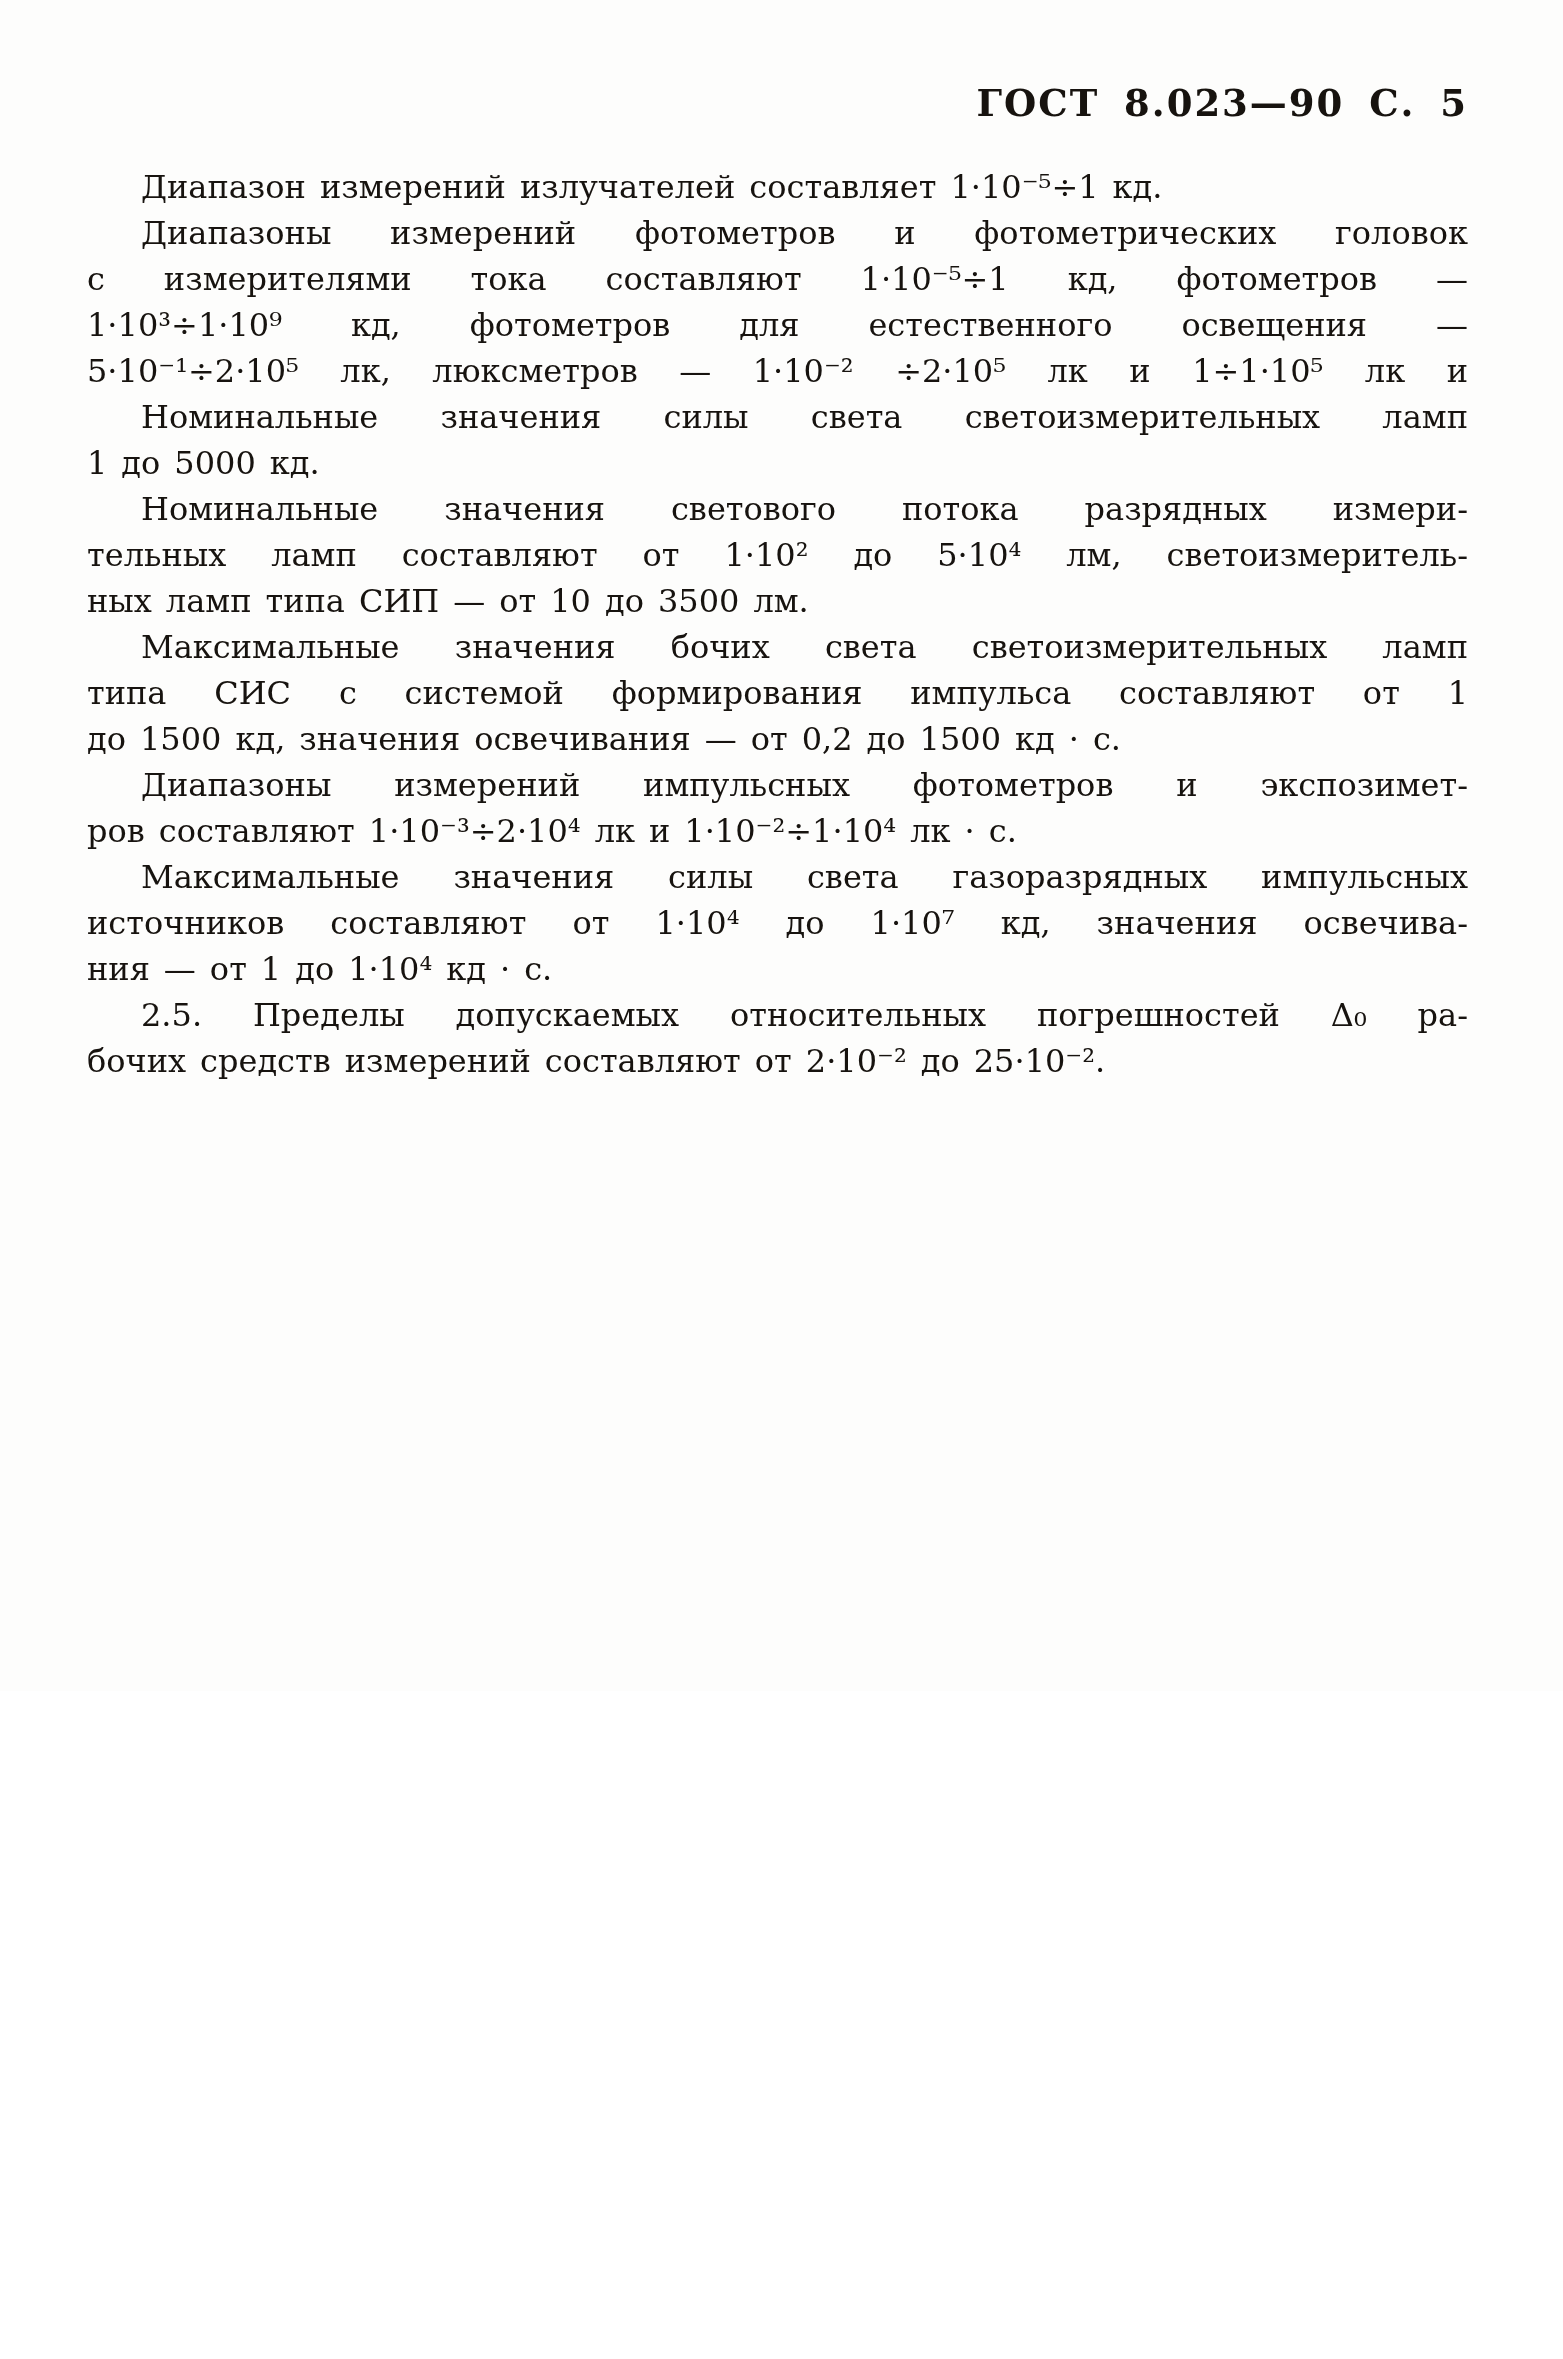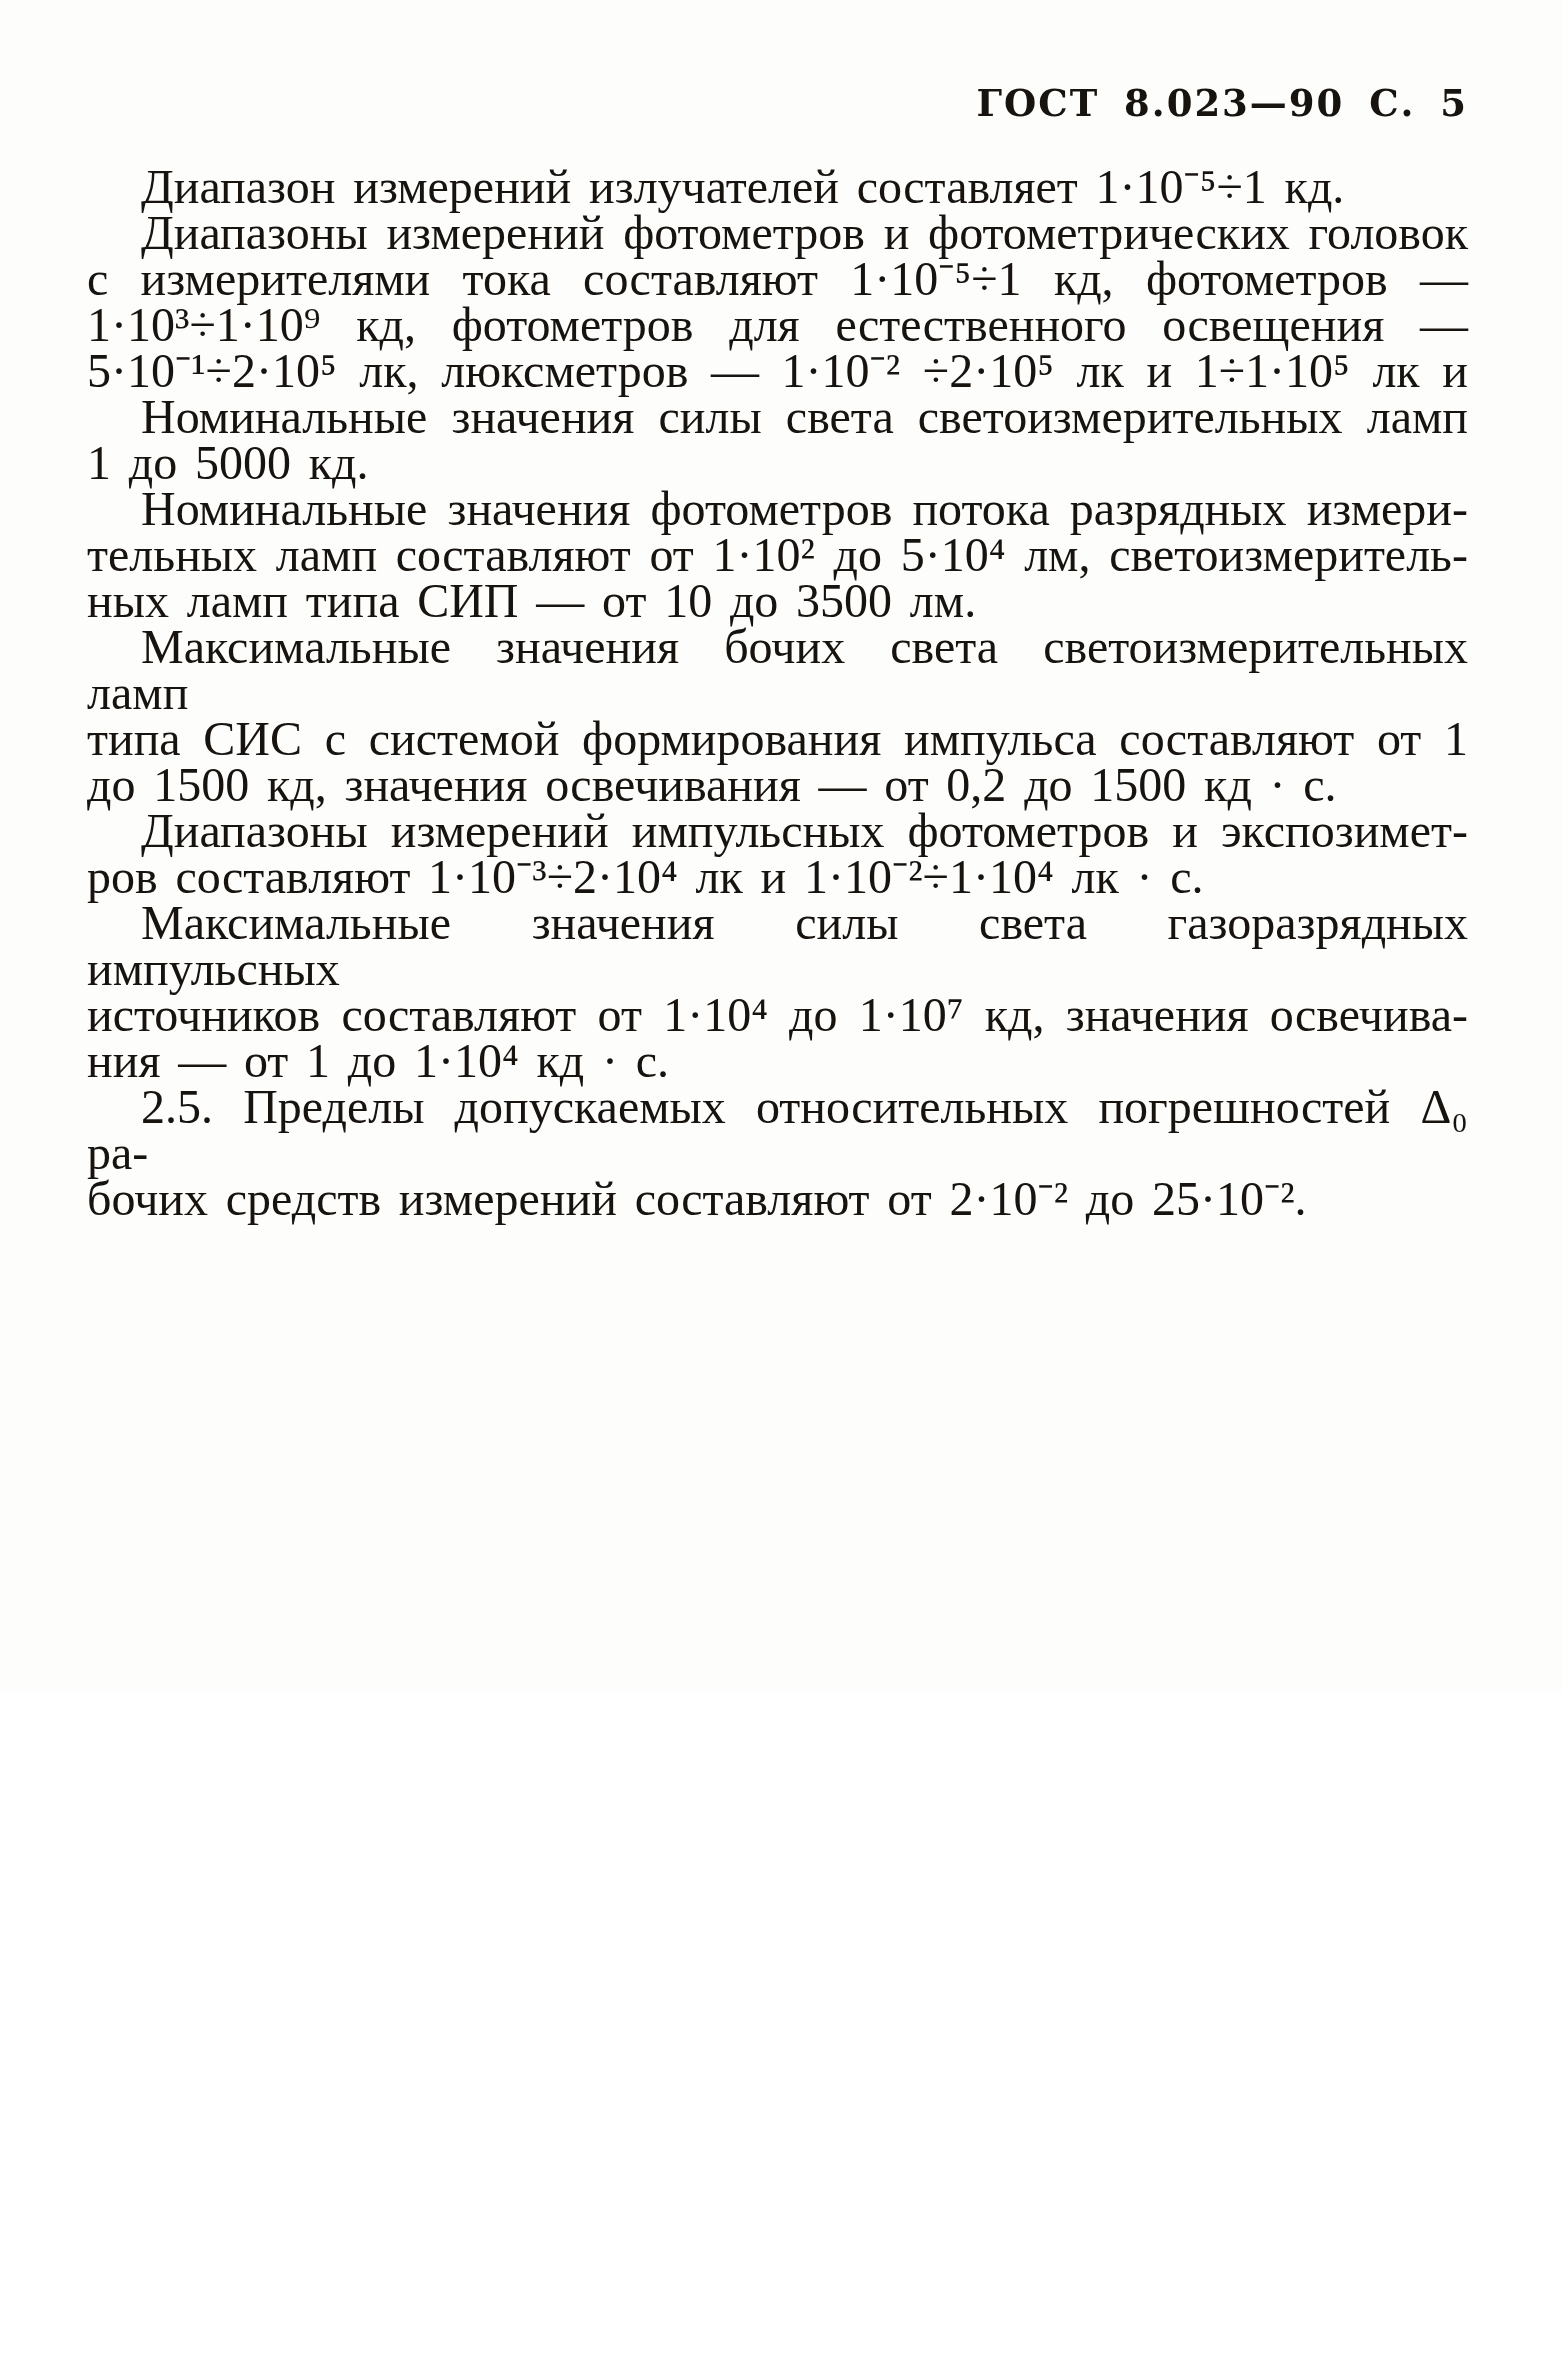--- a/index.html
+++ b/index.html
@@ -26,23 +26,22 @@
     font-weight: bold;
     letter-spacing: 2px;
     word-spacing: 9.9px;
     white-space: nowrap;
   }
   .doc-body {
     position: absolute;
     top: 164px;
     left: 87px;
     width: 1381px;
-    font-size: 48px;
+    font-size: 32px;
     line-height: 46px;
-    font-family: Liberation Serif, serif;
   }
   .paragraph {
     margin: 0;
     padding: 0;
   }
   .line {
     width: 100%;
     word-spacing: 0.12em;
     text-align: left;
     white-space: nowrap;
@@ -77,21 +76,21 @@
       <div class="line just">1·10³÷1·10⁹ кд, фотометров для естественного освещения —</div>
       <div class="line just">5·10⁻¹÷2·10⁵ лк, люксметров — 1·10⁻² ÷2·10⁵ лк и 1÷1·10⁵ лк и</div>
     </div>
 
     <div class="paragraph">
       <div class="line indent just">Номинальные значения силы света светоизмерительных ламп</div>
       <div class="line">1 до 5000 кд.</div>
     </div>
 
     <div class="paragraph">
-      <div class="line indent just">Номинальные значения фотометров потока разрядных измери-</div>
+      <div class="line indent just">Номинальные значения светового потока разрядных измери-</div>
       <div class="line just">тельных ламп составляют от 1·10² до 5·10⁴ лм, светоизмеритель-</div>
       <div class="line">ных ламп типа СИП — от 10 до 3500 лм.</div>
     </div>
 
     <div class="paragraph">
       <div class="line indent just">Максимальные значения бочих света светоизмерительных ламп</div>
       <div class="line just">типа СИС с системой формирования импульса составляют от 1</div>
       <div class="line">до 1500 кд, значения освечивания — от 0,2 до 1500 кд · с.</div>
     </div>
 

